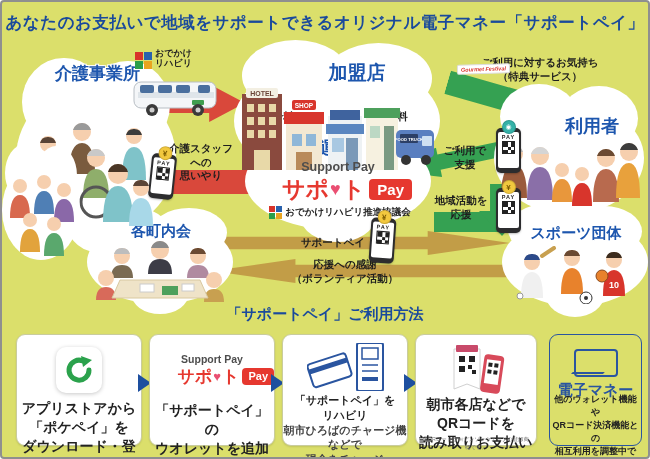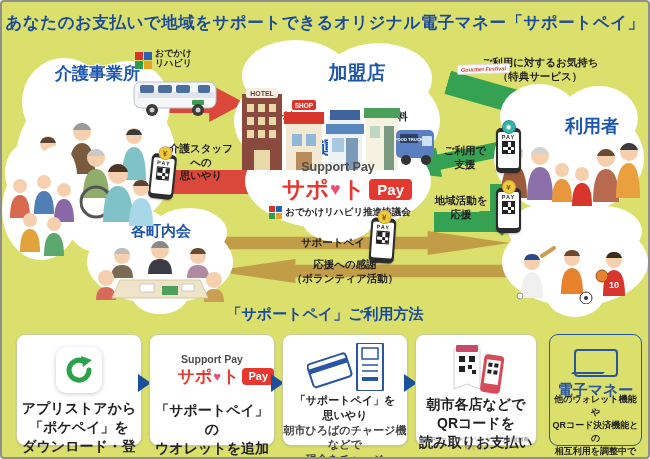--- a/index.html
+++ b/index.html
@@ -133,20 +133,21 @@
     </div>
   <div class="cloud" style="left:500px;top:216px;width:146px;height:88px;">
       <span class="puff"></span>
     </div>
 
   <div class="nlabel" style="left:28px;top:60px;width:135px;font-size:17px;">介護事業所</div>
   <div class="nlabel" style="left:295px;top:58px;width:120px;font-size:19px;">加盟店</div>
   <div class="nlabel" style="left:540px;top:112px;width:100px;font-size:18px;">利用者</div>
   <div class="nlabel" style="left:295px;top:134px;width:85px;font-size:18px;">運 営</div>
   <div class="nlabel" style="left:118px;top:220px;width:82px;font-size:15px;">各町内会</div>
+  <div class="nlabel" style="left:518px;top:222px;width:112px;font-size:15px;">スポーツ団体</div>
 
   <div class="ftext" style="left:248px;top:108px;width:56px;">紹介料</div>
   <div class="ftext" style="left:362px;top:108px;width:56px;">手数料</div>
   <div class="ftext" style="left:440px;top:54px;width:196px;">ご利用に対するお気持ち
 （特典サービス）</div>
   <div class="ftext" style="left:432px;top:142px;width:62px;">ご利用で
 支援</div>
   <div class="ftext" style="left:426px;top:192px;width:66px;">地域活動を
 応援</div>
   <div class="ftext" style="left:160px;top:140px;width:78px;">介護スタッフ
@@ -459,21 +460,21 @@
         <rect x="2" y="16" width="40" height="24" rx="3" fill="#fff" stroke="#2a55a0" stroke-width="2"></rect>
         <rect x="2" y="21" width="40" height="5" fill="#2a55a0"></rect>
       </g>
       <rect x="50" y="0" width="26" height="48" rx="2" fill="#fff" stroke="#2a55a0" stroke-width="2"></rect>
       <rect x="55" y="5" width="16" height="11" fill="#fff" stroke="#2a55a0" stroke-width="1.5"></rect>
       <line x1="55" y1="22" x2="71" y2="22" stroke="#2a55a0" stroke-width="1.5"></line>
       <line x1="55" y1="28" x2="71" y2="28" stroke="#2a55a0" stroke-width="1.5"></line>
       <rect x="55" y="34" width="16" height="4" fill="#2a55a0"></rect>
     </svg>
     <div class="cardtxt" style="top:58px;font-size:11px;">「サポートペイ」を
-思いやり</div>
+リハビリ</div>
     <div class="cardsub" style="top:88px;">朝市ひろばのチャージ機などで
 現金をチャージ</div>
   </div>
   <div class="tri" style="left:402px;"></div>
 
   <div class="card" style="left:413px;width:122px;">
     <svg class="abs" style="left:32px;top:6px;" width="58" height="54" viewBox="0 0 58 54">
       <path d="M6 8 h26 v40 l-13 -5 l-13 5 Z" fill="#fff" stroke="#d0d0d0"></path>
       <rect x="8" y="4" width="22" height="7" rx="1" fill="#c84a6a"></rect>
       <g fill="#222">

